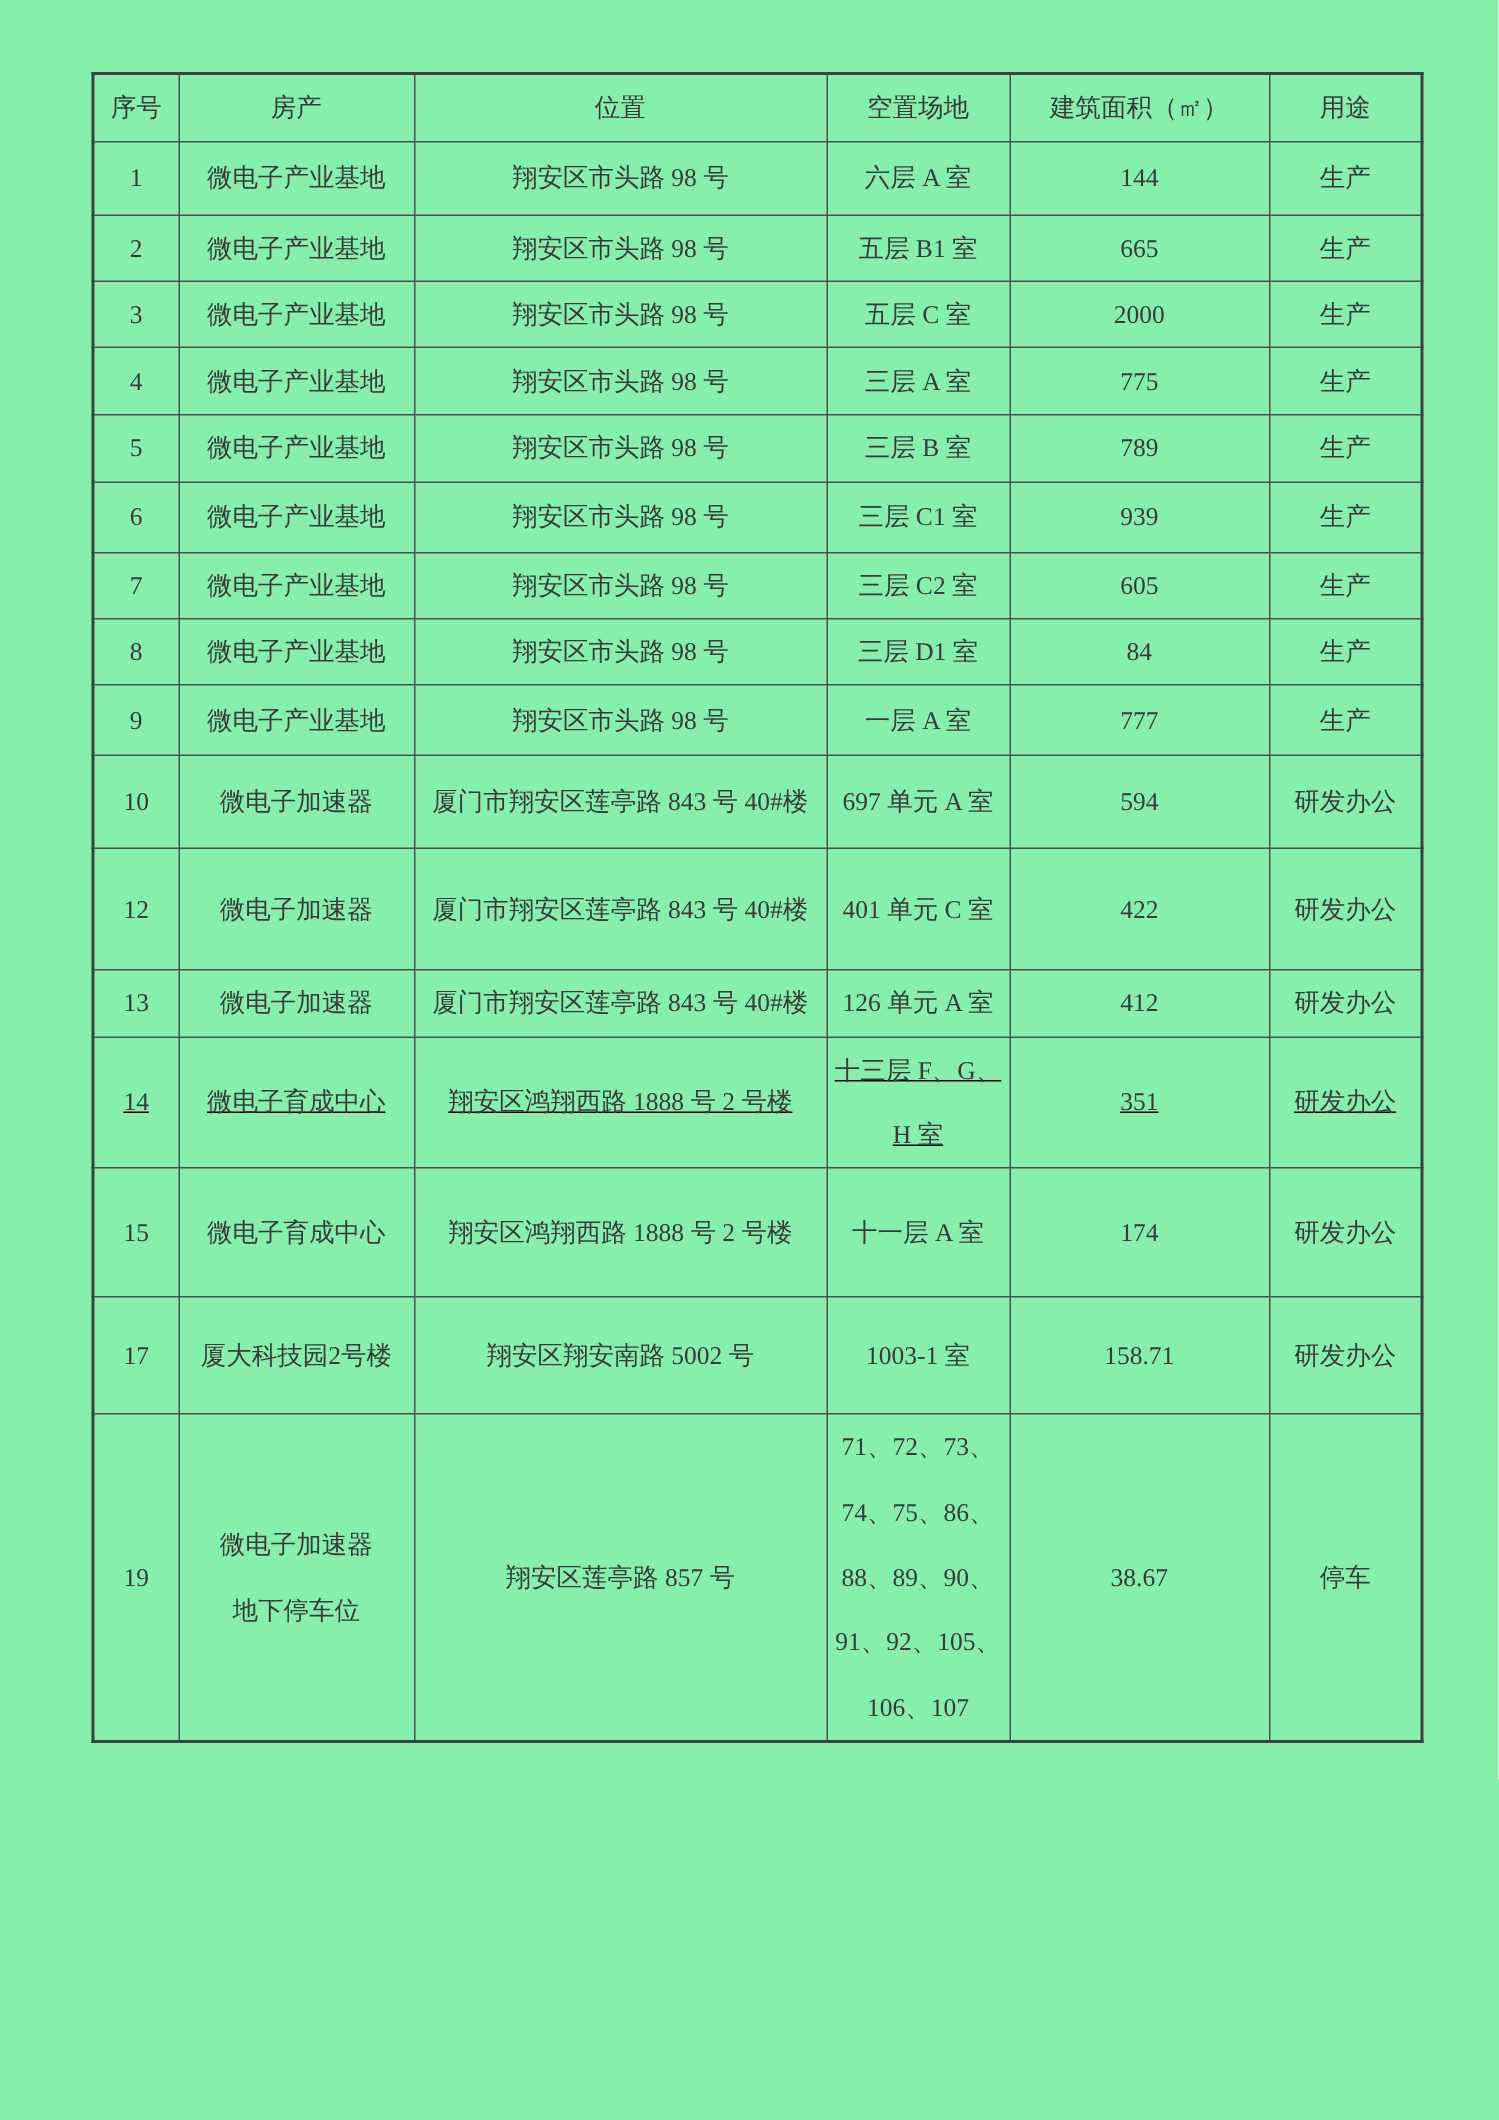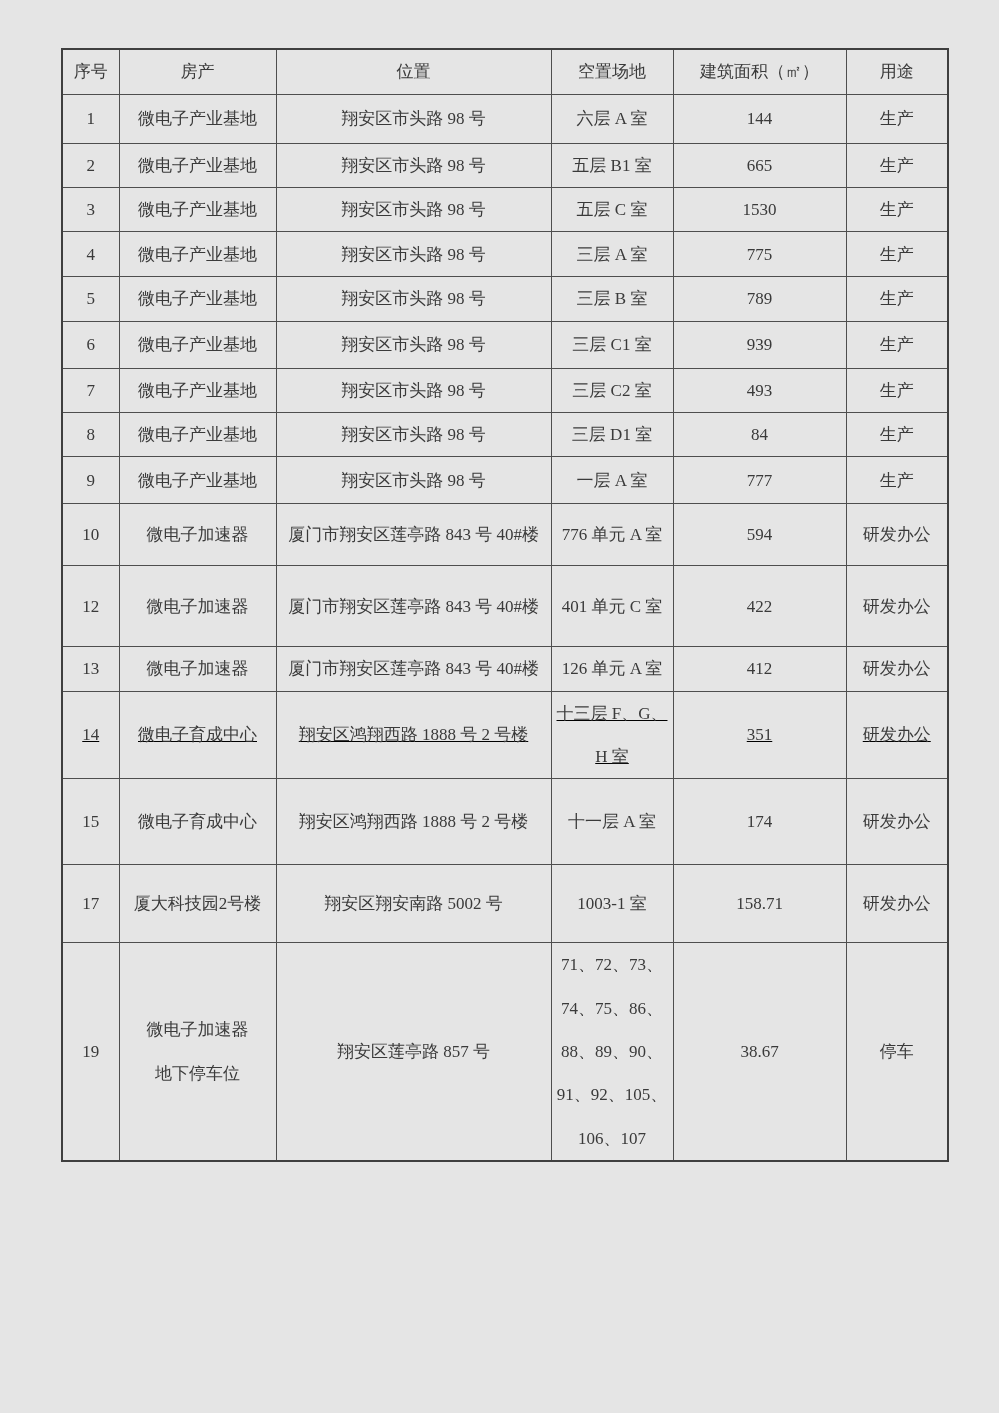--- a/index.html
+++ b/index.html
@@ -6,21 +6,21 @@
   html, body {
     margin: 0;
     padding: 0;
     background: #ffffff;
     font-family: "Liberation Serif", "DejaVu Serif", serif;
   }
   .page {
     position: relative;
     width: 999px;
     height: 1413px;
-    background: #e5e5e5;
+    background: #86efac;
     overflow: hidden;
   }
   table.vacancy {
     position: absolute;
     left: 61px;
     top: 48px;
     width: 886px;
     border-collapse: collapse;
     table-layout: fixed;
     border: 2px solid #3f3f3f;
@@ -105,21 +105,21 @@
           <td>翔安区市头路 98 号</td>
           <td>五层 B1 室</td>
           <td>665</td>
           <td>生产</td>
         </tr>
         <tr>
           <td>3</td>
           <td>微电子产业基地</td>
           <td>翔安区市头路 98 号</td>
           <td>五层 C 室</td>
-          <td>1530</td>
+          <td>2000</td>
           <td>生产</td>
         </tr>
         <tr>
           <td>4</td>
           <td>微电子产业基地</td>
           <td>翔安区市头路 98 号</td>
           <td>三层 A 室</td>
           <td>775</td>
           <td>生产</td>
         </tr>
@@ -137,21 +137,21 @@
           <td>翔安区市头路 98 号</td>
           <td>三层 C1 室</td>
           <td>939</td>
           <td>生产</td>
         </tr>
         <tr>
           <td>7</td>
           <td>微电子产业基地</td>
           <td>翔安区市头路 98 号</td>
           <td>三层 C2 室</td>
-          <td>493</td>
+          <td>605</td>
           <td>生产</td>
         </tr>
         <tr>
           <td>8</td>
           <td>微电子产业基地</td>
           <td>翔安区市头路 98 号</td>
           <td>三层 D1 室</td>
           <td>84</td>
           <td>生产</td>
         </tr>
@@ -160,21 +160,21 @@
           <td>微电子产业基地</td>
           <td>翔安区市头路 98 号</td>
           <td>一层 A 室</td>
           <td>777</td>
           <td>生产</td>
         </tr>
         <tr>
           <td>10</td>
           <td>微电子加速器</td>
           <td>厦门市翔安区莲亭路 843 号 40#楼</td>
-          <td>776 单元 A 室</td>
+          <td>697 单元 A 室</td>
           <td>594</td>
           <td>研发办公</td>
         </tr>
         <tr>
           <td>12</td>
           <td>微电子加速器</td>
           <td>厦门市翔安区莲亭路 843 号 40#楼</td>
           <td>401 单元 C 室</td>
           <td>422</td>
           <td>研发办公</td>

